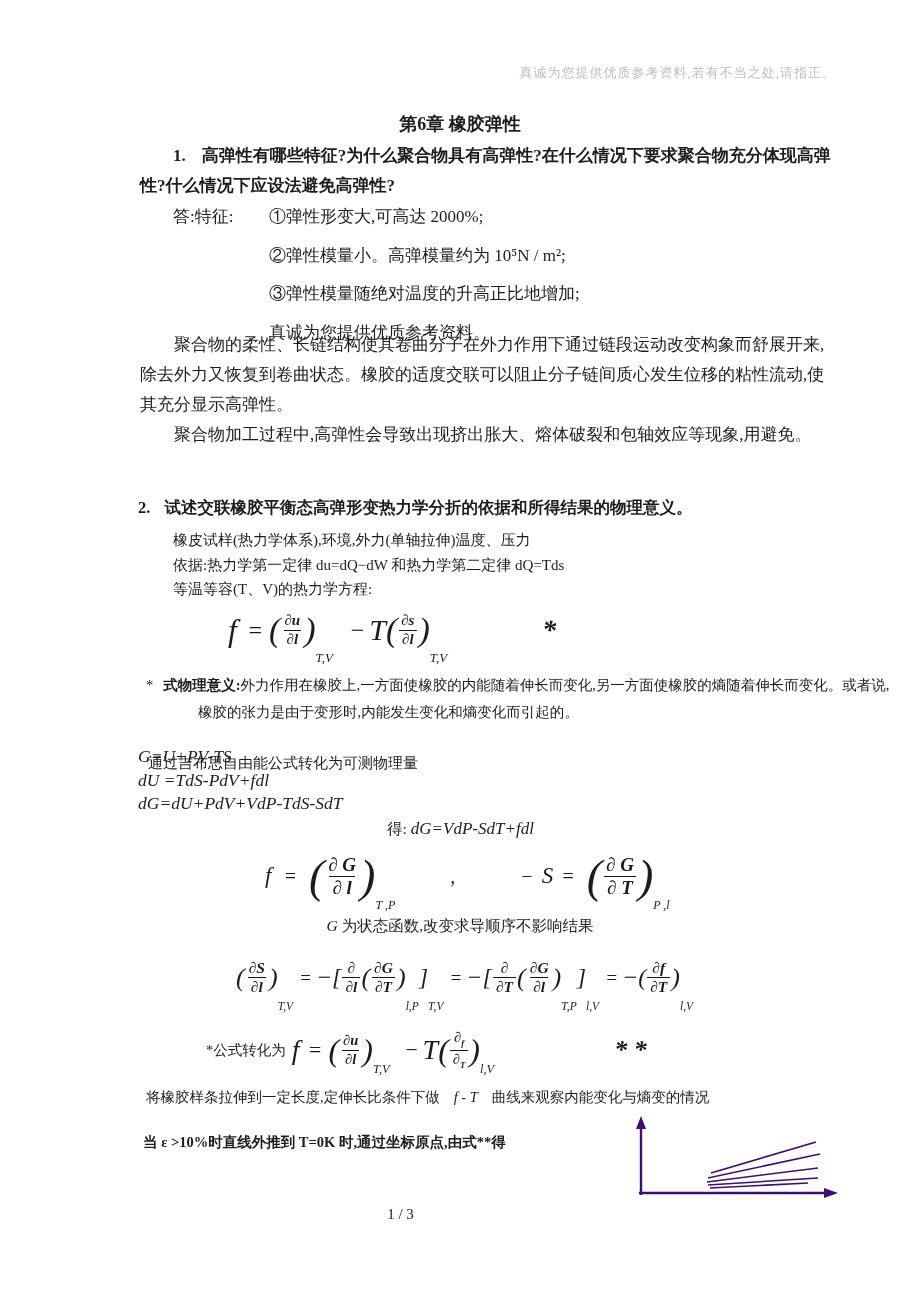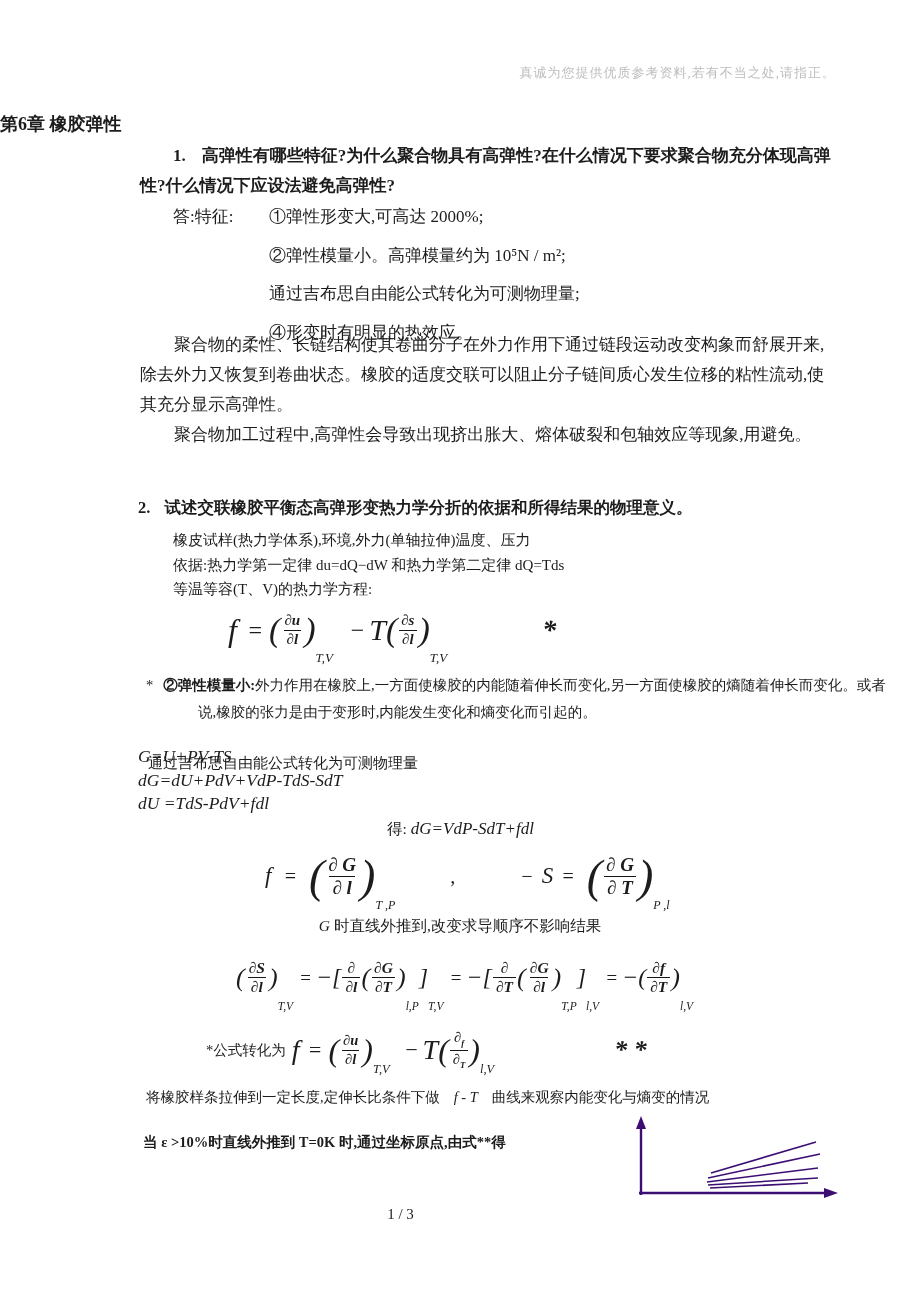--- a/index.html
+++ b/index.html
@@ -1,20 +1,20 @@
 <!DOCTYPE html>
 <html><head>
 <meta charset="utf-8">
 <style>
   html,body{margin:0;padding:0;background:#888;}
   .page{position:relative;width:920px;height:1302px;background:#ffffff;margin:0 auto;
         font-family:"Liberation Serif","DejaVu Serif",serif;color:#1c1c1c;overflow:hidden;}
   .abs{position:absolute;}
   .watermark{top:64px;right:84px;font-size:13px;color:#bdbdbd;letter-spacing:1px;}
-  .title{top:112px;left:0;width:100%;text-align:left;font-size:18px;font-weight:bold;margin:0;}
+  .title{top:112px;left:0;width:100%;text-align:center;font-size:18px;font-weight:bold;margin:0;}
   .q1{top:141px;left:140px;width:698px;font-size:17px;font-weight:bold;line-height:30px;text-indent:33px;margin:0;}
   .qgap{display:inline-block;width:16px;}
   .qgap2{display:inline-block;width:14px;}
   .answer{top:198px;left:173px;width:660px;font-size:17px;line-height:38.5px;}
   .aprefix{display:inline-block;width:96px;}
   .arow.indent{margin-left:96px;}
   .para{left:140px;width:698px;font-size:17px;line-height:30px;text-indent:34px;margin:0;}
   .p1{top:330px;} .p2{top:420px;}
   .q2{top:497px;left:138px;width:700px;font-size:16.5px;font-weight:bold;margin:0;}
   .q2subs{top:528px;left:173px;width:680px;font-size:15px;line-height:24.5px;}
@@ -63,22 +63,22 @@
 
   <div class="abs watermark">真诚为您提供优质参考资料,若有不当之处,请指正。</div>
 
   <h1 class="abs title">第6章  橡胶弹性</h1>
 
   <p class="abs q1"><span>1.</span><span class="qgap"></span><span>高弹性有哪些特征?为什么聚合物具有高弹性?在什么情况下要求聚合物充分体现高弹性?什么情况下应设法避免高弹性?</span></p>
 
   <div class="abs answer">
     <div class="arow"><span class="aprefix">答:特征:</span><span>①弹性形变大,可高达 2000%;</span></div>
     <div class="arow indent"><span>②弹性模量小。高弹模量约为 10⁵N / m²;</span></div>
-    <div class="arow indent"><span>通过吉布思自由能公式转化为可测物理量;</span></div>
-    <div class="arow indent"><span>④形变时有明显的热效应。</span></div>
+    <div class="arow indent"><span>③弹性模量随绝对温度的升高正比地增加;</span></div>
+    <div class="arow indent"><span>真诚为您提供优质参考资料。</span></div>
   </div>
 
   <p class="abs para p1">聚合物的柔性、长链结构使其卷曲分子在外力作用下通过链段运动改变构象而舒展开来,除去外力又恢复到卷曲状态。橡胶的适度交联可以阻止分子链间质心发生位移的粘性流动,使其充分显示高弹性。</p>
   <p class="abs para p2">聚合物加工过程中,高弹性会导致出现挤出胀大、熔体破裂和包轴效应等现象,用避免。</p>
 
   <p class="abs q2"><span>2.</span><span class="qgap2"></span><span>试述交联橡胶平衡态高弹形变热力学分折的依据和所得结果的物理意义。</span></p>
 
   <div class="abs q2subs">
     <div>橡皮试样(热力学体系),环境,外力(单轴拉伸)温度、压力</div>
     <div>依据:热力学第一定律 du=dQ−dW 和热力学第二定律 dQ=Tds</div>
@@ -99,28 +99,28 @@
       <span class="fm-gap" style="width: 4px;"></span>
       <span class="fm-var">T</span>
       <span class="fm-paren">(</span>
       <span class="fm-frac" style="font-weight: bold;"><span class="fm-top"><span>∂s</span></span><span class="fm-bot"><span>∂l</span></span></span>
       <span class="fm-paren">)</span>
       <span class="fm-sub">T,V</span>
       <span class="fm-gap" style="width: 95px;"></span>
       <span class="fm-rm" style="font-size: 28px; font-weight: bold;">*</span>
     </div>
 
-  <div class="abs note"><span class="star">*</span><span class="nlabel">②弹性模量小:</span><span>外力作用在橡胶上,一方面使橡胶的内能随着伸长而变化,另一方面使橡胶的熵随着伸长而变化。或者说,橡胶的张力是由于变形时,内能发生变化和熵变化而引起的。</span></div>
+  <div class="abs note"><span class="star">*</span><span class="nlabel">式物理意义:</span><span>外力作用在橡胶上,一方面使橡胶的内能随着伸长而变化,另一方面使橡胶的熵随着伸长而变化。或者说,橡胶的张力是由于变形时,内能发生变化和熵变化而引起的。</span></div>
 
   <div class="abs gibbs">通过吉布思自由能公式转化为可测物理量</div>
 
   <div class="abs eqs">
     <div>G=U+PV-TS</div>
+    <div>dU =TdS-PdV+fdl</div>
     <div>dG=dU+PdV+VdP-TdS-SdT</div>
-    <div>dU =TdS-PdV+fdl</div>
   </div>
 
   <div class="abs derive"><span>得:</span><span class="iteq">dG=VdP-SdT+fdl</span></div>
 
   <div class="abs fm fm-md fm-partials">
       <span class="fm-var">f</span>
       <span class="fm-gap" style="width: 12px;"></span>
       <span class="fm-rm">=</span>
       <span class="fm-gap" style="width: 12px;"></span>
       <span class="fm-paren">(</span>
@@ -135,21 +135,21 @@
       <span class="fm-var">S</span>
       <span class="fm-gap" style="width: 8px;"></span>
       <span class="fm-rm">=</span>
       <span class="fm-gap" style="width: 12px;"></span>
       <span class="fm-paren">(</span>
       <span class="fm-frac" style="font-weight: bold;"><span class="fm-top"><span>∂ G</span></span><span class="fm-bot"><span>∂ T</span></span></span>
       <span class="fm-paren">)</span>
       <span class="fm-sub">P ,l</span>
     </div>
 
-  <div class="abs stateline"><span class="iG">G</span><span>时直线外推到,改变求导顺序不影响结果</span></div>
+  <div class="abs stateline"><span class="iG">G</span><span>为状态函数,改变求导顺序不影响结果</span></div>
 
   <div class="abs fm fm-sm fm-chain">
       <span class="fm-paren">(</span>
       <span class="fm-frac" style="font-weight: bold;"><span class="fm-top"><span>∂S</span></span><span class="fm-bot"><span>∂l</span></span></span>
       <span class="fm-paren">)</span>
       <span class="fm-sub">T,V</span>
       <span class="fm-gap" style="width: 6px;"></span>
       <span class="fm-rm">=</span>
       <span class="fm-gap" style="width: 4px;"></span>
       <span class="fm-rm" style="font-size: 24px;">−[</span>

